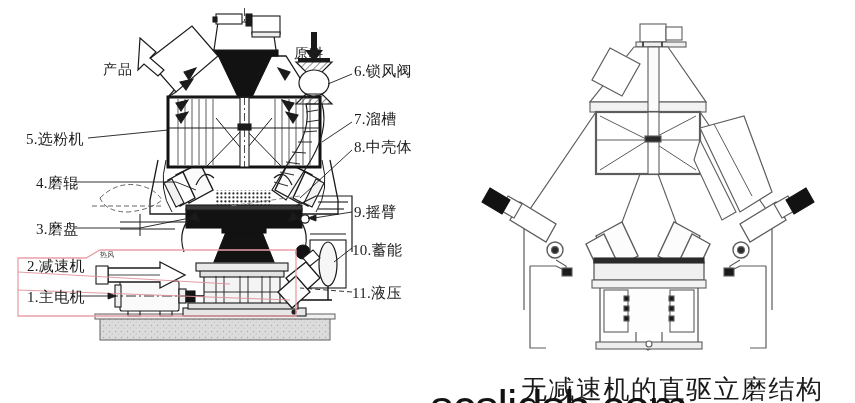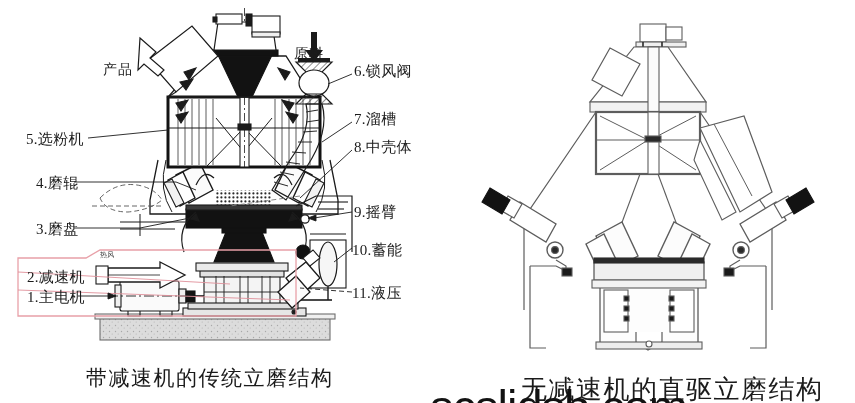--- a/index.html
+++ b/index.html
@@ -440,21 +440,21 @@
 
   <div class="lbl" style="left:26px; top:130px;">
     <span>5.</span><span>选粉机</span>
   </div>
   <div class="lbl" style="left:36px; top:174px;">
     <span>4.</span><span>磨辊</span>
   </div>
   <div class="lbl" style="left:36px; top:220px;">
     <span>3.</span><span>磨盘</span>
   </div>
-  <div class="lbl" style="left:27px; top:268px;">
+  <div class="lbl" style="left:27px; top:257px;">
     <span>2.</span><span>减速机</span>
   </div>
   <div class="lbl" style="left:27px; top:288px;">
     <span>1.</span><span>主电机</span>
   </div>
 
   <div class="lbl" style="left:354px; top:62px;">
     <span>6.</span><span>锁风阀</span>
   </div>
   <div class="lbl" style="left:354px; top:110px;text-align:center;">
@@ -466,18 +466,17 @@
   <div class="lbl" style="left:354px; top:203px;">
     <span>9.</span><span>摇臂</span>
   </div>
   <div class="lbl" style="left:352px; top:241px;">
     <span>10.</span><span>蓄能</span>
   </div>
   <div class="lbl" style="left:352px; top:284px;">
     <span>11.</span><span>液压</span>
   </div>
 
-  <div class="caption" style="left:86px; top:364px;">带减速机的传统立磨结构</div>
   <div class="caption" style="left:521px; top:372px; font-size:26px;">无减速机的直驱立磨结构</div>
 
   <div class="watermark" style="left:430px; top:335px;margin-top:44px;">scsljdsb.com</div>
 
 </div>
 
 </body></html>

